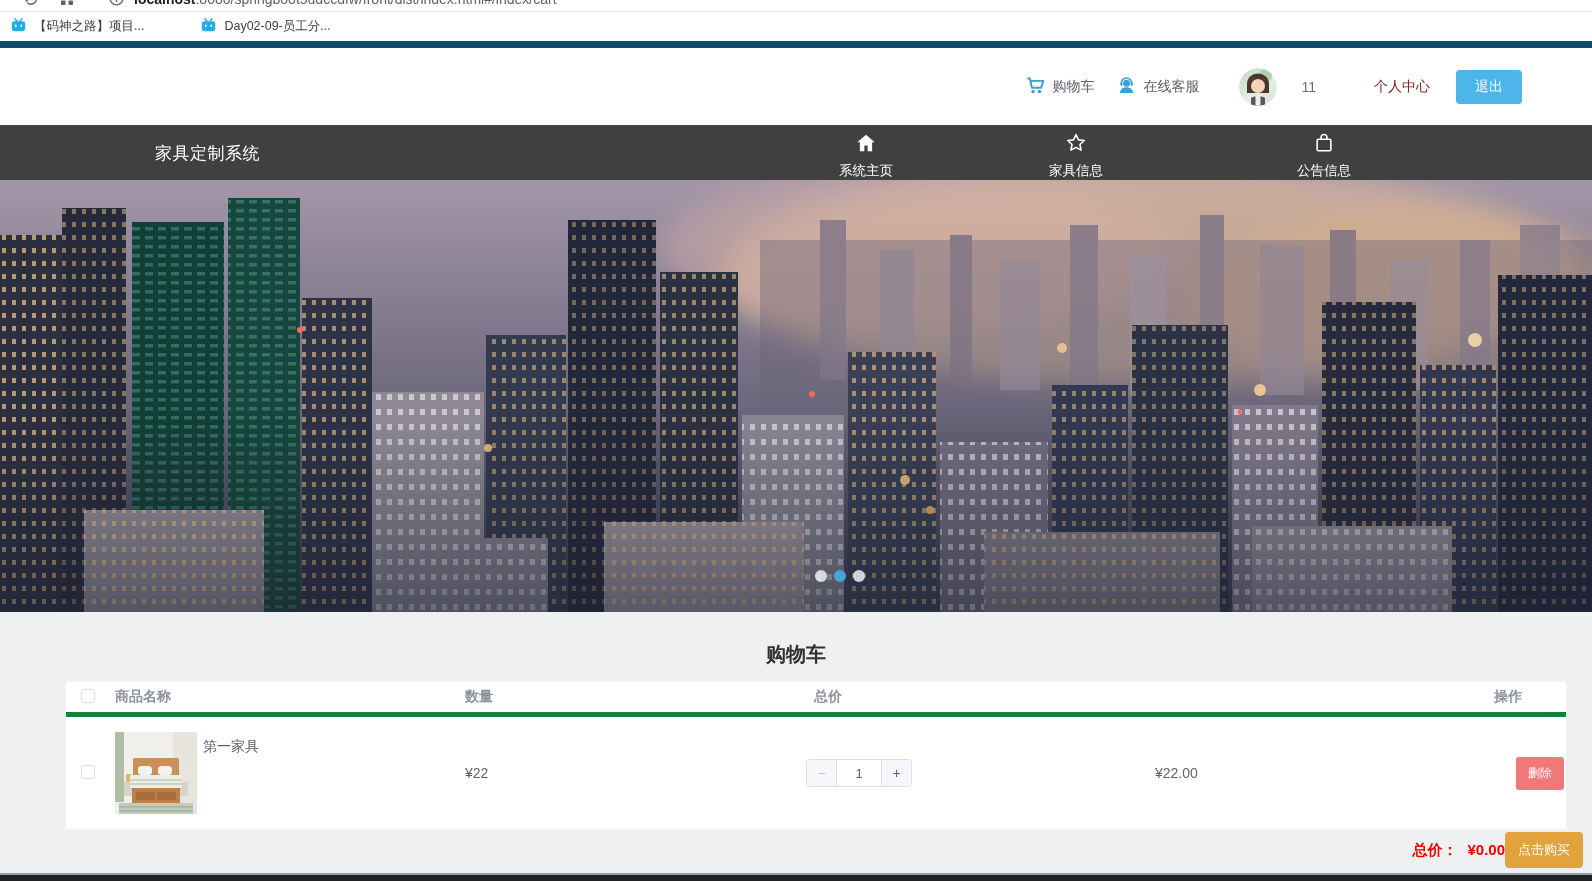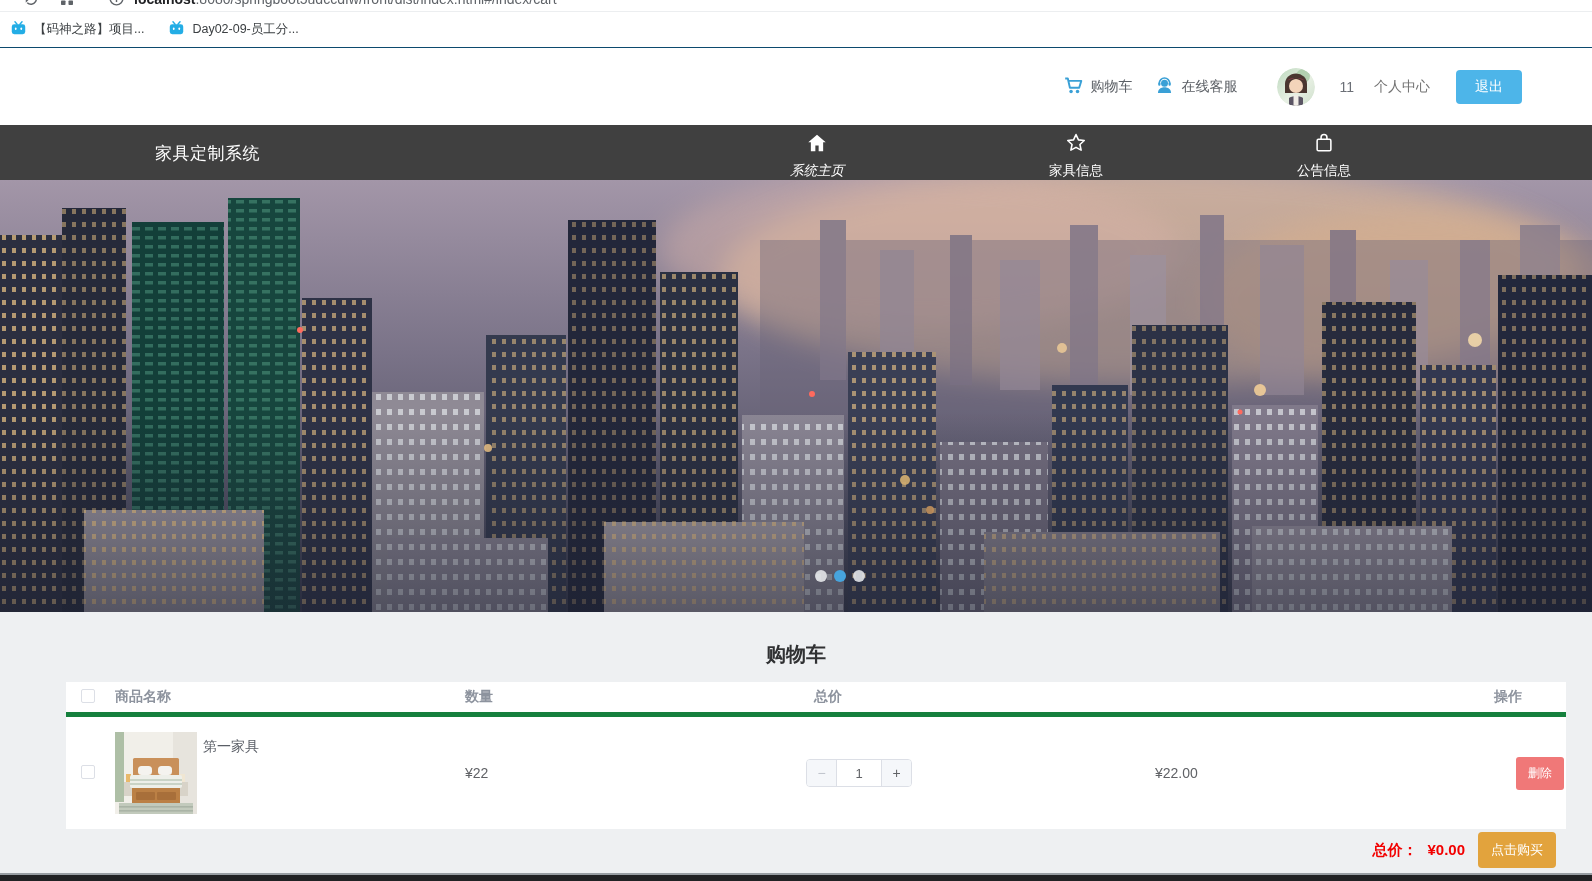--- a/index.html
+++ b/index.html
@@ -8,38 +8,38 @@
 
   
   .url-strip { height:12px; background:#fff; overflow:hidden; position:relative; border-bottom:1px solid #eceef0; }
   .url-inner { position:absolute; top:-14px; left:0; height:26px; display:flex; align-items:center; gap:18px; padding-left:22px; }
   .chrome-ic { color:#5f6368; width:18px; height:18px; display:inline-flex; }
   .urlbox { display:flex; align-items:center; gap:8px; font-size:14px; margin-left:14px; }
   .url-host { color:#202124; font-weight:bold; }
   .url-rest { color:#5f6368; }
 
   
-  .bookmarks { height:36px; background:#fff; display:flex; align-items:center; gap:24px; padding-left:10px; border-bottom:1px solid #0c4a6e; }
+  .bookmarks { height:36px; background:#fff; display:flex; align-items:center; gap:56px; padding-left:10px; border-bottom:7px solid #0c4a6e; }
   .bm { display:flex; align-items:center; gap:7px; font-size:12.5px; color:#3c4043; cursor:pointer; }
 
   
   .site-header { height:77px; background:#fff; display:flex; align-items:center; justify-content:flex-end; padding-right:70px; }
   .hd-group { display:flex; align-items:center; gap:10px; }
   .hd-link { display:flex; align-items:center; gap:6px; font-size:14px; color:#5c6066; cursor:pointer; margin-right:12px; }
   .avatar { width:38px; height:38px; border-radius:50%; overflow:hidden; margin:0 14px 0 18px; flex:none; }
   .uid { font-size:14px; color:#6b6f76; margin-right:10px; }
-  .profile { font-size:14px; color:#737373; margin-right:16px; cursor:pointer; }
+  .profile { font-size:14px; color:#7f1d1d; margin-right:16px; cursor:pointer;margin-left:38px; }
   .logout-btn { background:#4db5e9; color:#fff; border:none; border-radius:4px; font-size:14px; padding:8px 19px; cursor:pointer; font-family:inherit;text-align:right; }
 
   
   .topnav { position:relative; height:55px; background:#404040; color:#fff; }
   .brand { position:absolute; left:155px; top:50%; transform:translateY(-50%); font-size:17px; letter-spacing:.5px; }
   .nav-item { position:absolute; top:7px; transform:translateX(-50%); display:flex; flex-direction:column; align-items:center; gap:4px; cursor:pointer; }
   .nav-item .nv-label { font-size:13.5px; }
-  .ni-1 { left:817px;font-style:italic; } .ni-2 { left:1076px; } .ni-3 { left:1324px; }
+  .ni-1 { left:866px; } .ni-2 { left:1076px; } .ni-3 { left:1324px; }
 
   
   .banner { position:relative; height:432px; overflow:hidden; background:#3c3f50; }
   .banner svg.city { display:block; width:1592px; height:432px; }
   .dots { position:absolute; bottom:30px; left:calc(50% + 44px); transform:translateX(-50%); display:flex; gap:7px; }
   .dot { width:12px; height:12px; border-radius:50%; background:rgba(236,239,241,.85); cursor:pointer; }
   .dot.active { background:#47a4dd; }
 
   
   .content { height:261px; background:#eef0f2; padding-top:28px; }
@@ -63,21 +63,21 @@
   
   .stepper { display:inline-flex; width:106px; height:28px; border:1px solid #dcdfe6; border-radius:4px; overflow:hidden; background:#fff; }
   .step-btn { width:30px; flex:none; background:#f5f7fa; border:none; font-size:14px; color:#606266; cursor:pointer; font-family:inherit; line-height:26px; }
   .step-btn.dec { color:#c0c4cc; border-right:1px solid #dcdfe6; }
   .step-btn.inc { border-left:1px solid #dcdfe6; }
   .step-input { width:44px; border:none; text-align:center; font-size:13px; color:#606266; outline:none; font-family:inherit; }
 
   .delete-btn { background:#f07878; color:#fff; border:none; border-radius:3px; font-size:12px; padding:8px 12px; cursor:pointer; font-family:inherit; }
 
   
-  .cart-footer { height:42px; display:flex; align-items:center; justify-content:flex-end; padding-right:36px; gap:13px; }
+  .cart-footer { height:42px; display:flex; align-items:center; justify-content:flex-end; padding-right:9px; }
   .total-wrap { font-size:15px; font-weight:bold; color:#f20000; }
   .total-wrap .tv { margin-left:10px; }
   .buy-btn { background:#e2a33d; color:#fff; border:none; border-radius:4px; font-size:13px; padding:9px 13px; cursor:pointer; font-family:inherit; }
 
   .dark-strip { height:8px; background:#212224; border-top:2px solid #989ea3; }
 </style>
 </head>
 <body>
 
 <div class="url-strip">

